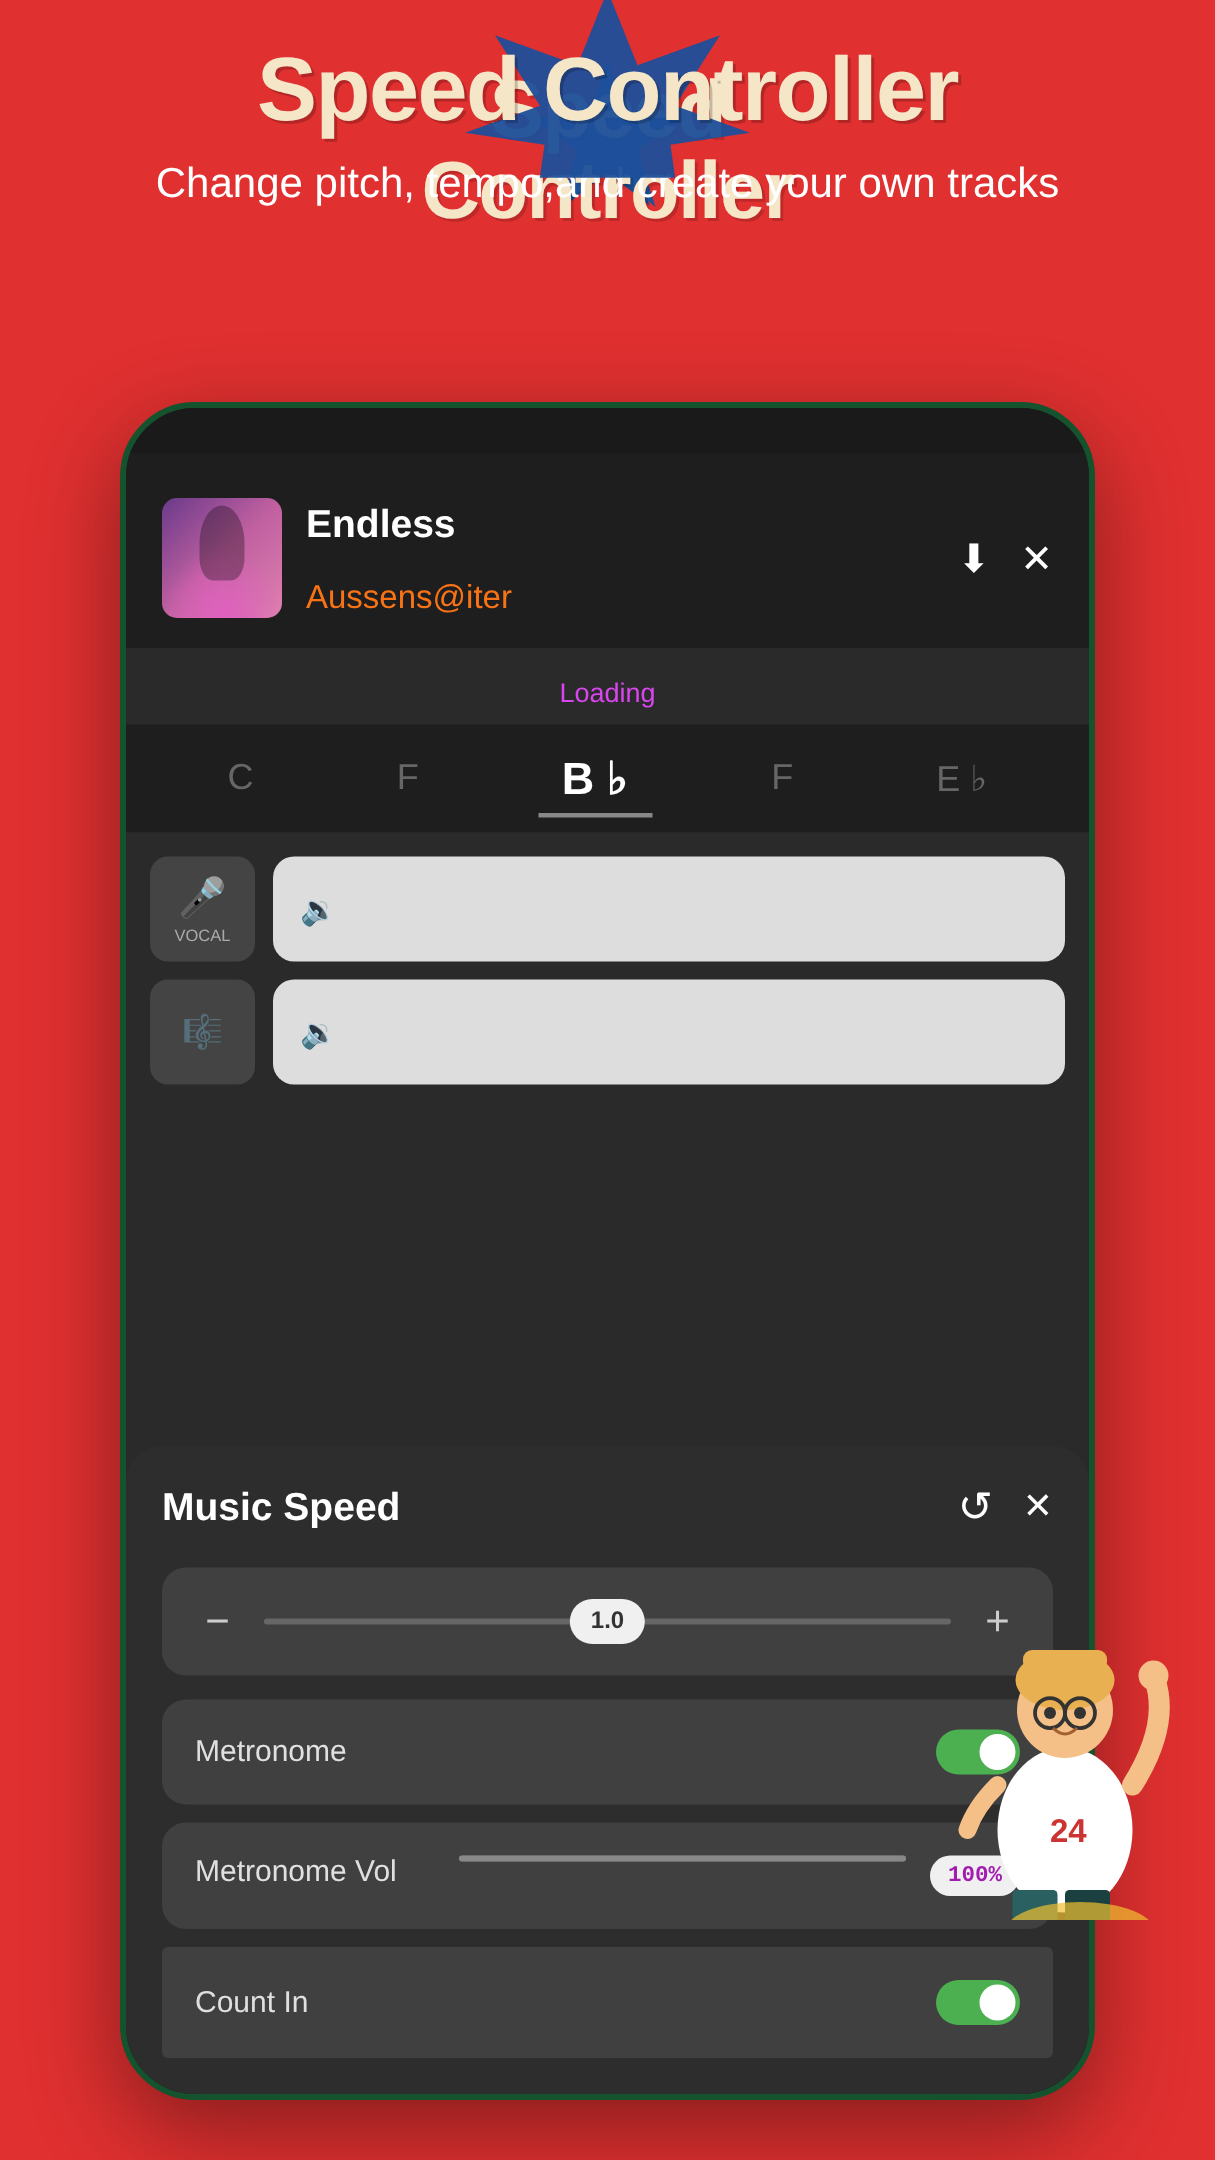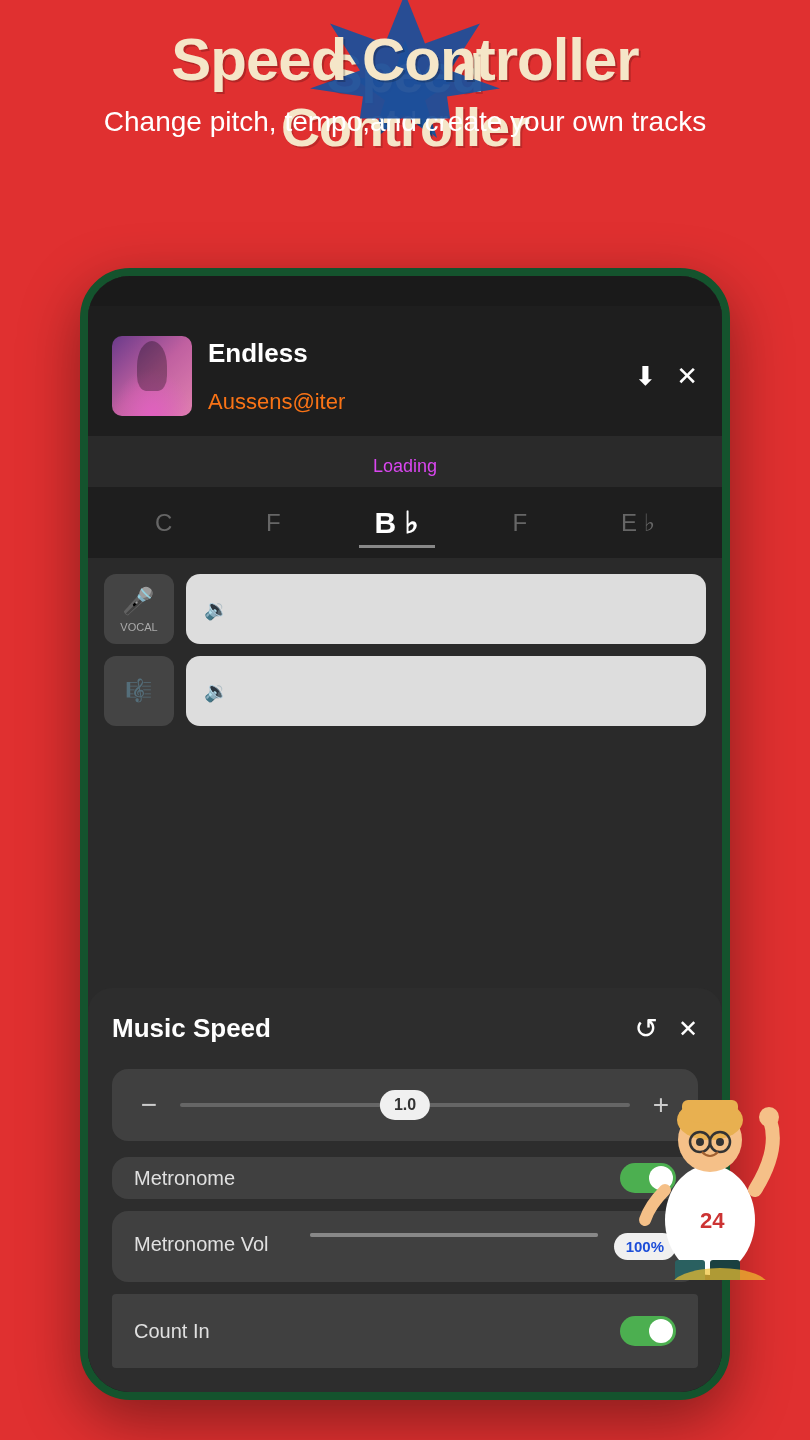--- a/index.html
+++ b/index.html
@@ -63,21 +63,21 @@
     .phone {
       position: absolute;
       top: 268px;
       left: 80px;
       right: 80px;
       bottom: 40px;
       background: #1a1a1a;
       border-radius: 50px;
       overflow: hidden;
       box-shadow: 0 20px 60px rgba(0,0,0,0.4);
-      border: 8px solid #14532d;
+      border: 4px solid #14532d;
     }
 
     .phone-screen {
       position: absolute;
       inset: 0;
       background: #2a2a2a;
       overflow: hidden;
     }
 
     
@@ -301,21 +301,21 @@
       font-size: 16px;
       font-weight: 600;
       color: #333;
       white-space: nowrap;
     }
 
     
     .setting-row {
       background: #404040;
       border-radius: 16px;
-      padding: 6px 22px;
+      padding: 20px 22px;
       display: flex;
       align-items: center;
       margin-bottom: 12px;
       justify-content: flex-end;
     }
 
     .setting-label {
       font-size: 20px;
       color: #e0e0e0;
       flex: 1;
@@ -375,21 +375,22 @@
       border-radius: 2px;
       width: 100%;
     }
 
     .vol-badge {
       background: #f0f0f0;
       border-radius: 20px;
       padding: 5px 12px;
       font-size: 15px;
       font-weight: 600;
-      color: #1d4ed8;
+      color: #a21caf;
+      font-family: Liberation Mono, monospace;
     }
 
     
     .count-in-row {
       background: #404040;
       border-radius: 4px;
       padding: 22px 22px;
       display: flex;
       align-items: center;
     }

